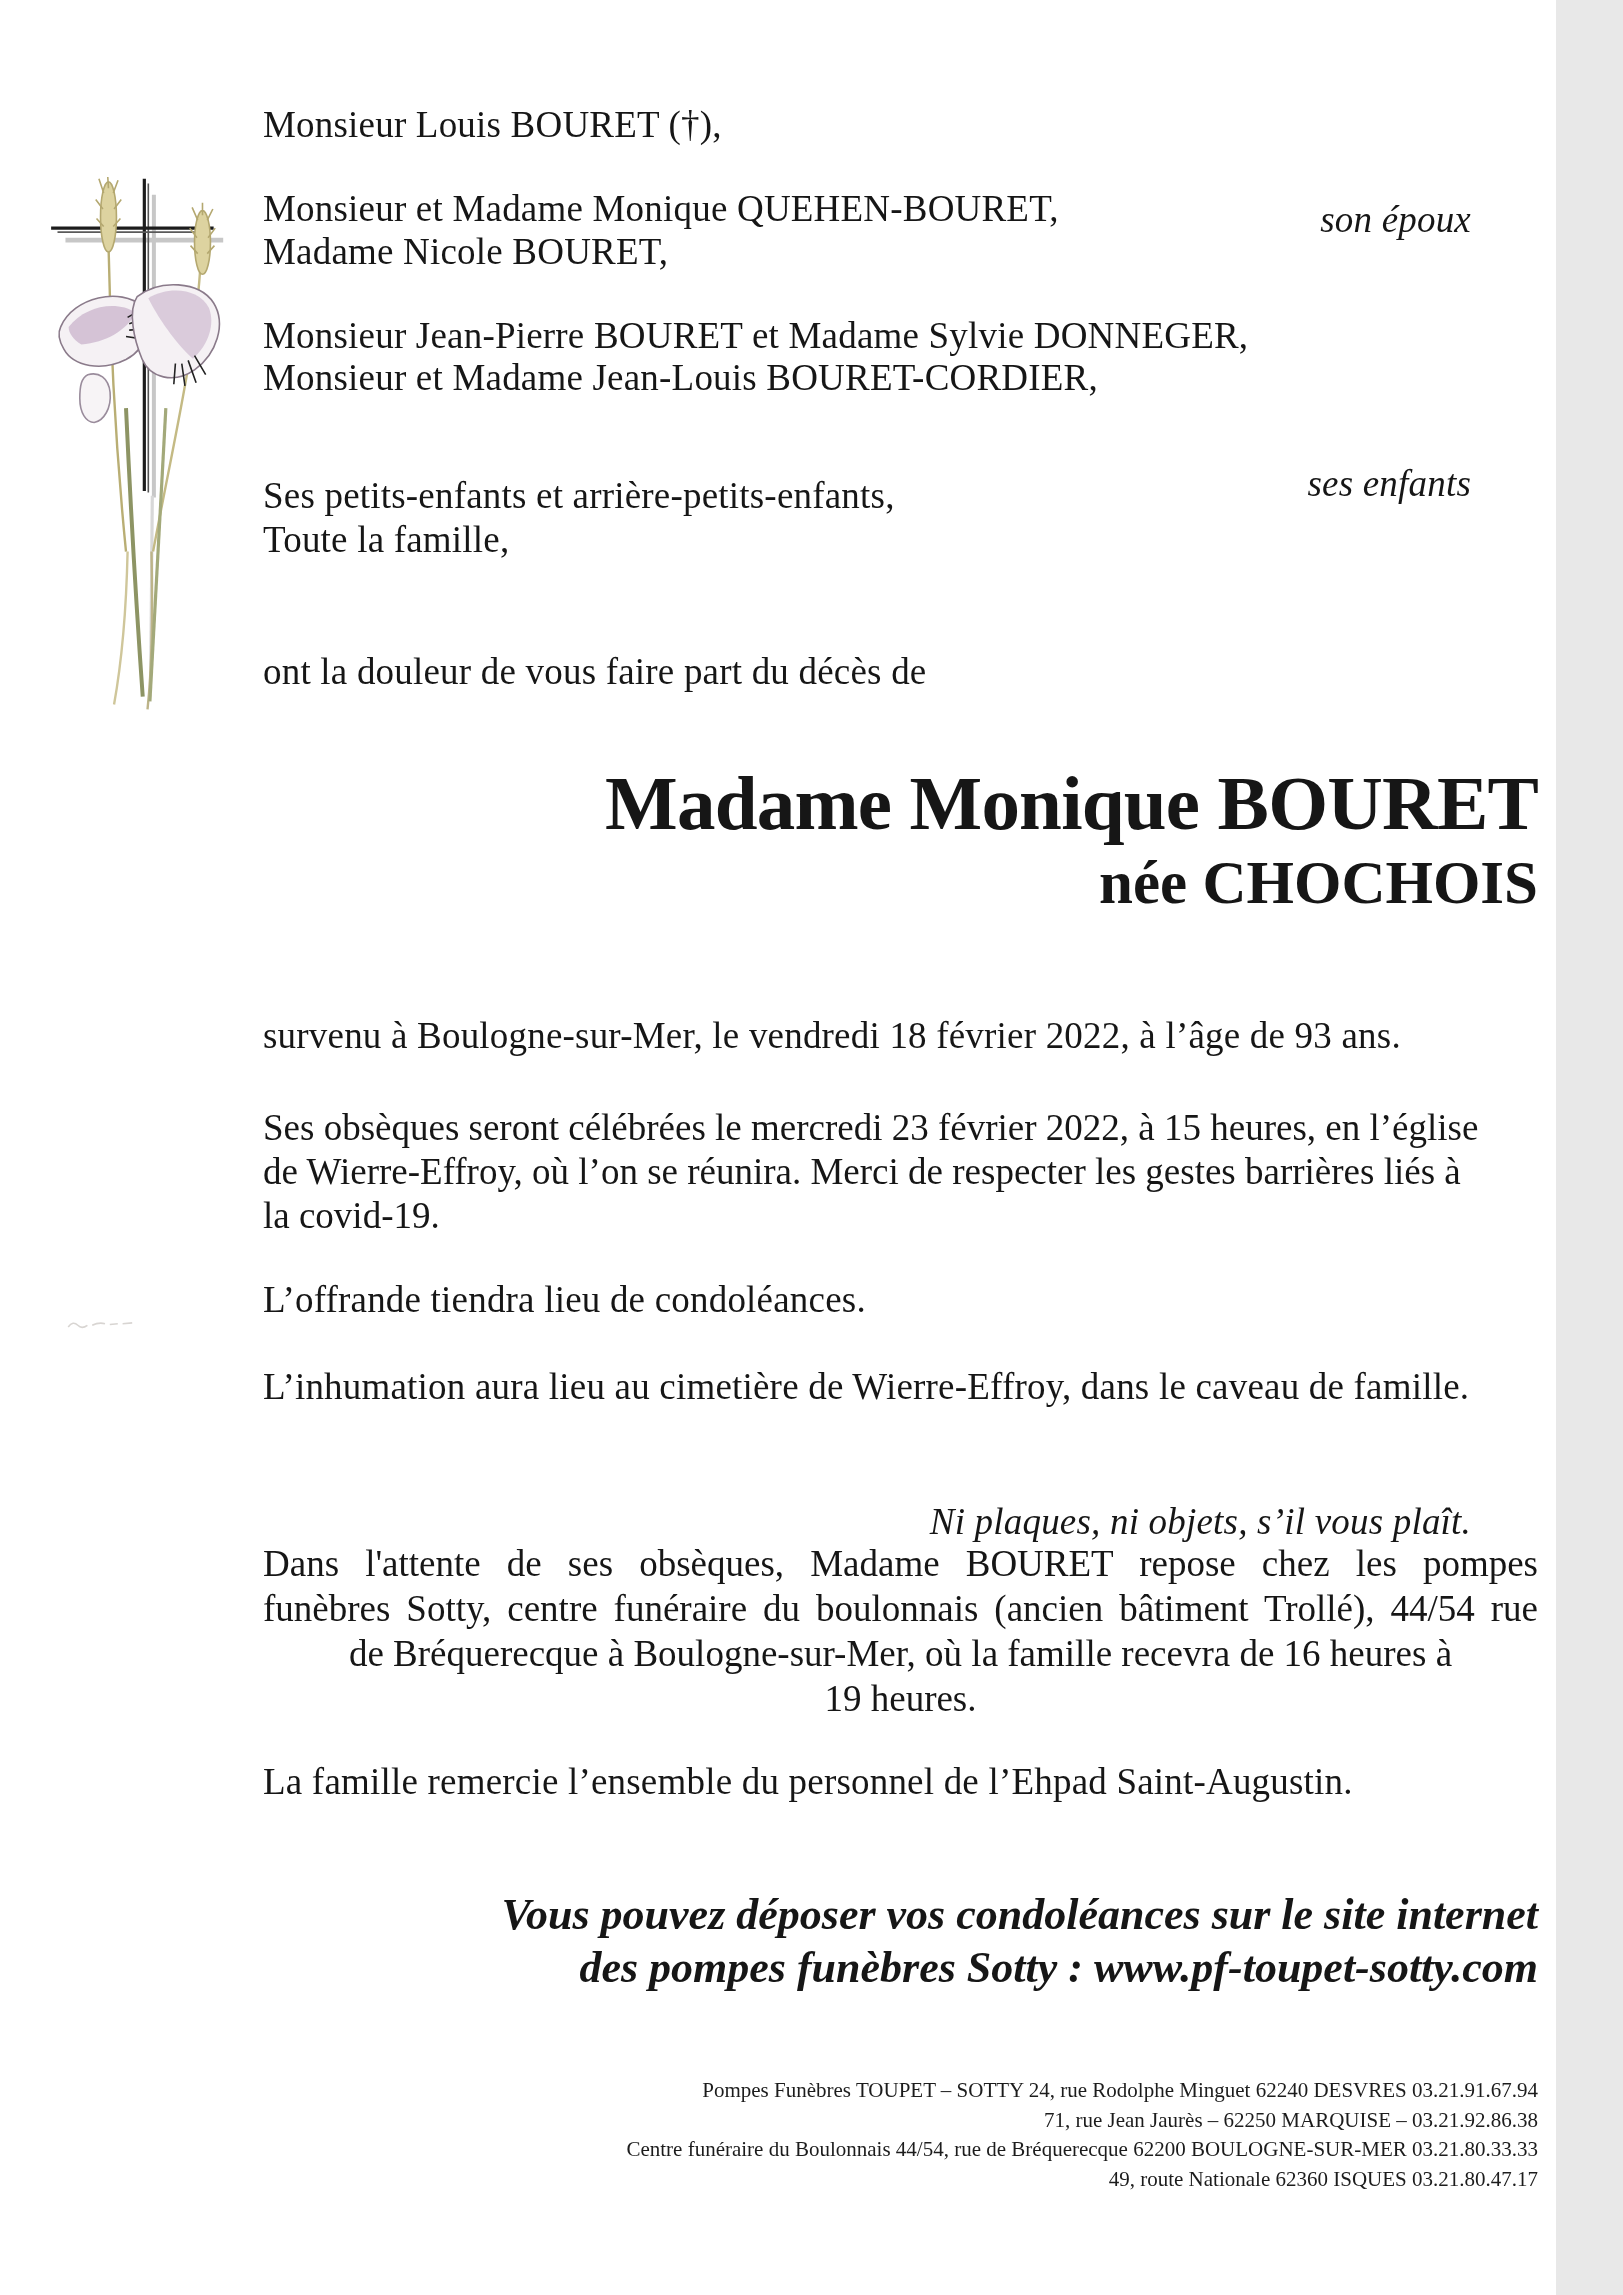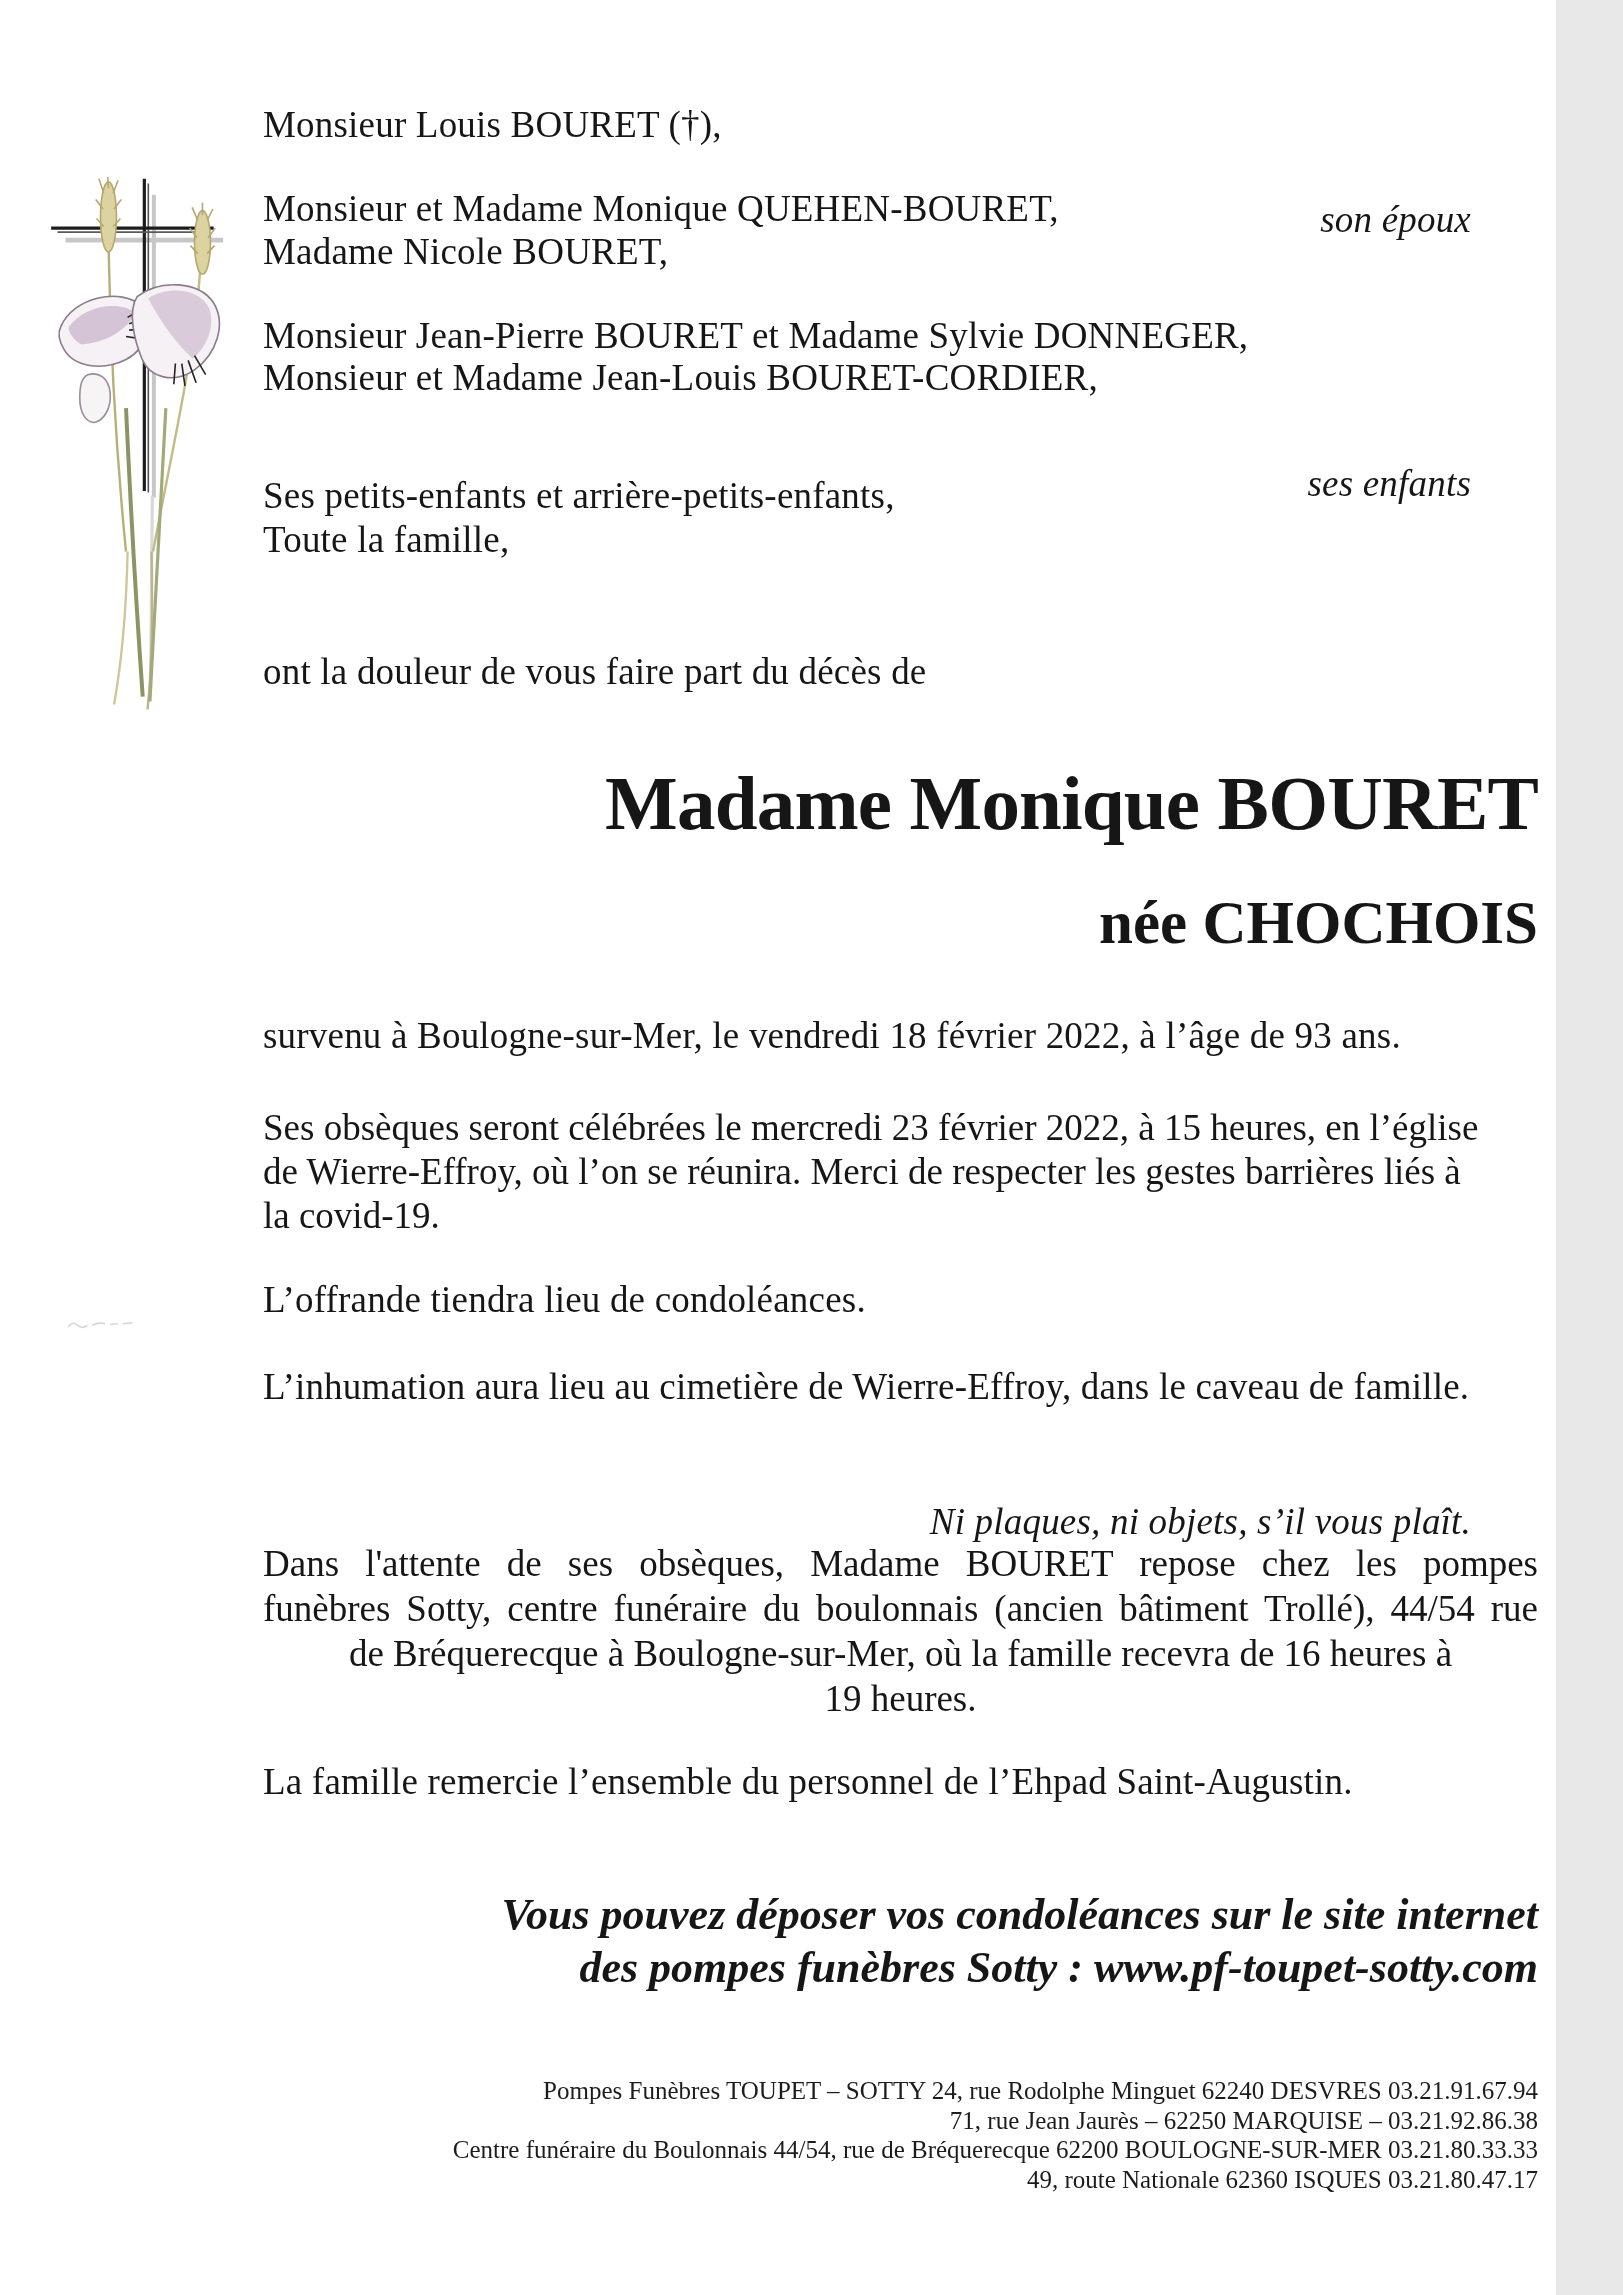--- a/index.html
+++ b/index.html
@@ -36,21 +36,20 @@
   .title{
     font-size:77px;
     line-height:84px;
     font-weight:bold;
     letter-spacing:-0.8px;
   }
   .subtitle{
     font-size:61px;
     line-height:67px;
     font-weight:bold;
-    margin-top:40px;
   }
   .para{
     font-size:37px;
     line-height:44px;
   }
   .para .ln{white-space:nowrap;}
   .jpara{
     font-size:37px;
     line-height:45px;
   }
@@ -59,21 +58,21 @@
     text-align-last:justify;
   }
   .jpara .nln{text-align:center;}
   .condol{
     font-size:44px;
     line-height:53px;
     font-weight:bold;
     font-style:italic;
   }
   .footer{
-    font-size:25px;
+    font-size:21px;
     line-height:29.5px;
     color:#1c1c1c;
   }
   .pencil{
     position:absolute;
     left:65px;top:1314px;
     opacity:.55;
   }
 </style>
 </head>

